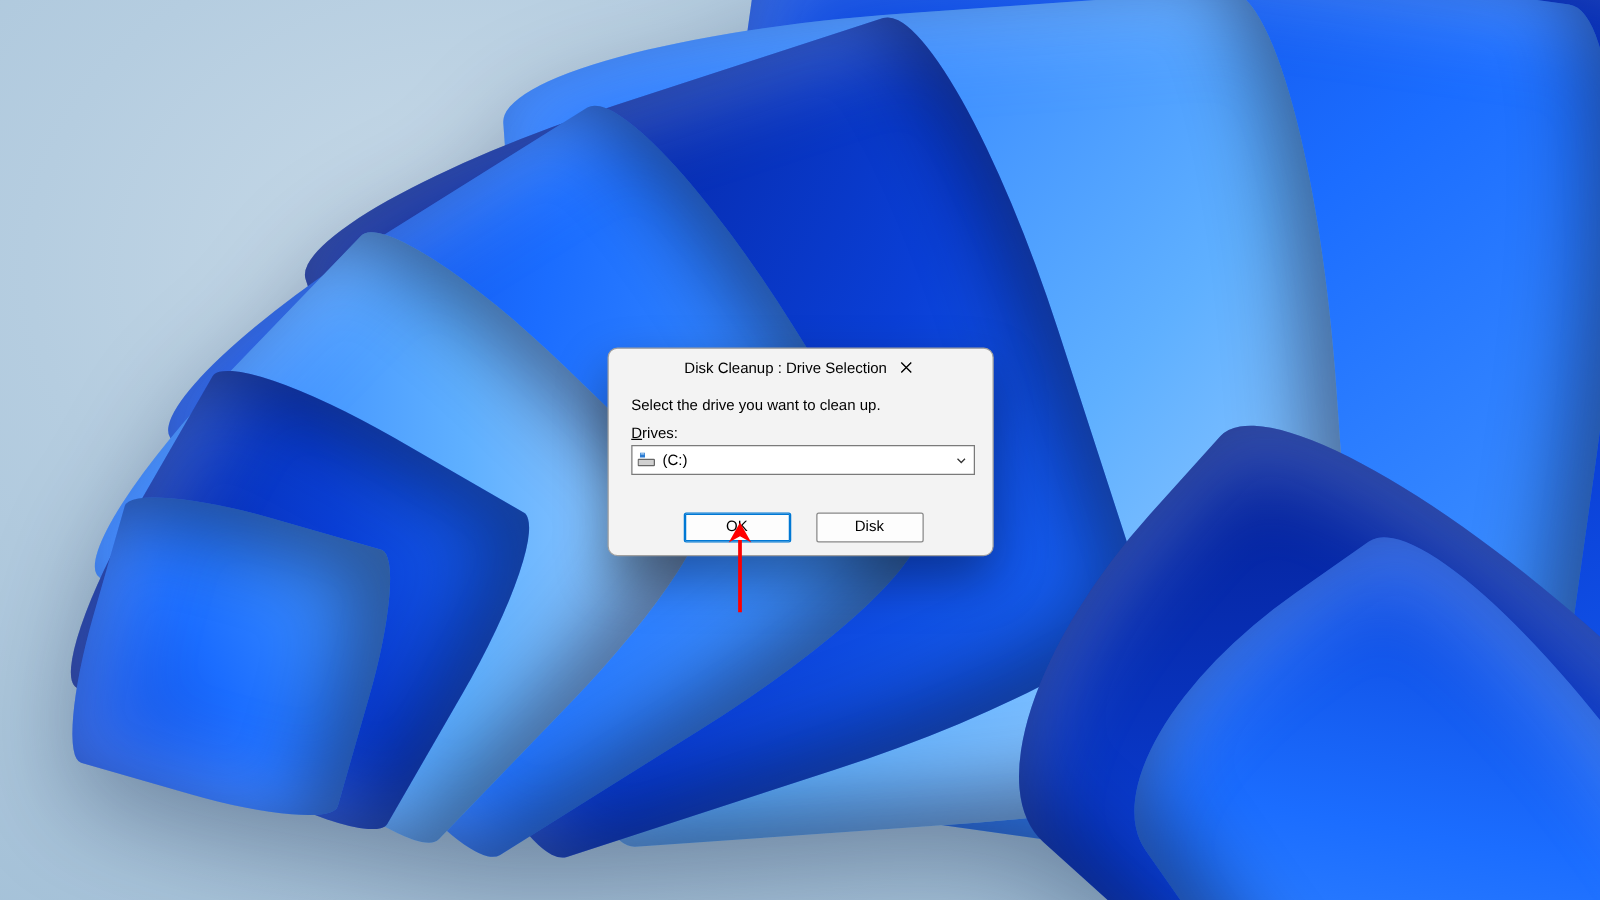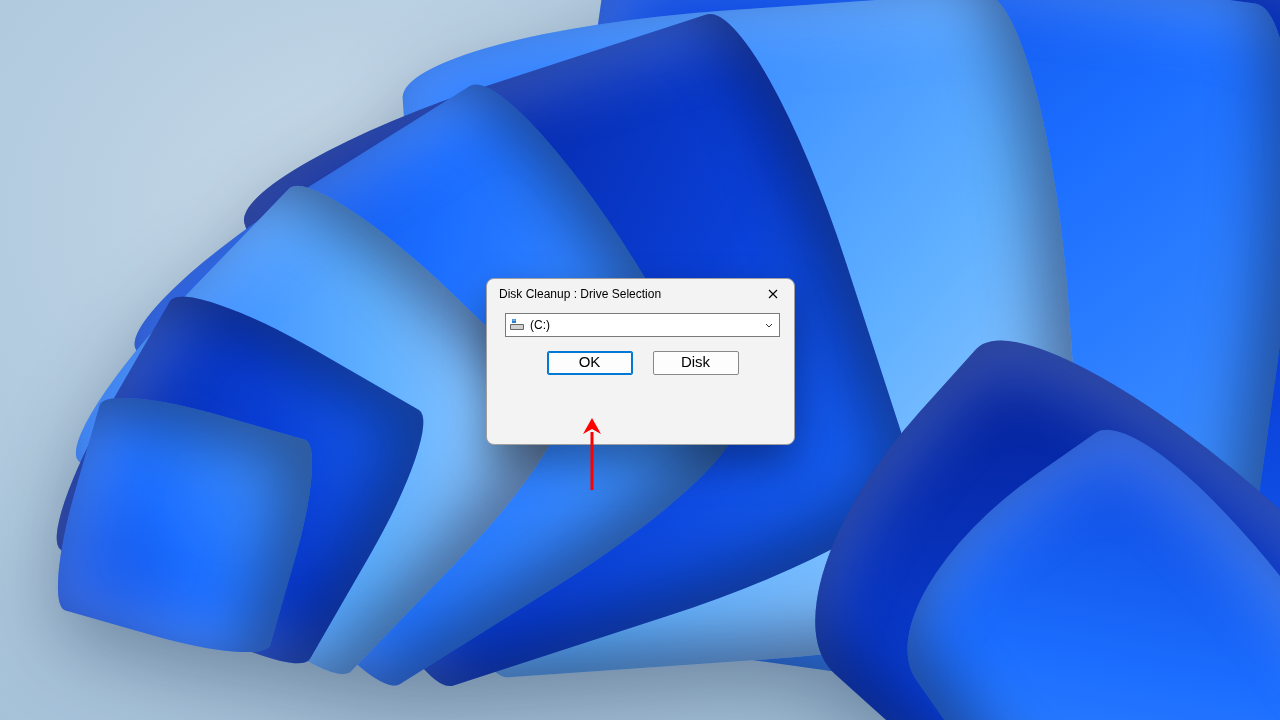--- a/index.html
+++ b/index.html
@@ -5,34 +5,34 @@
 html,body{margin:0;padding:0;width:1280px;height:720px;overflow:hidden;font-family:"Segoe UI",Tahoma,sans-serif;font-size:12px;color:#000;}
 .desktop{position:relative;width:1280px;height:720px;background:radial-gradient(ellipse 900px 700px at 30% 30%,#c9dbe9 0%,#b5cde0 40%,#a0bed6 100%);}
 
 
 .bloom{position:absolute;inset:0;overflow:hidden;filter:drop-shadow(0 30px 40px rgba(0,20,60,.35));}
 .petal{position:absolute;border-radius:50% 10% 50% 10%/10% 50% 10% 50%;background:linear-gradient(135deg,#0a3fd6 0%,#1b6dff 45%,#4ea0ff 100%);box-shadow:inset -25px -25px 60px rgba(0,0,30,.45),inset 25px 25px 60px rgba(200,230,255,.25);}
 .petal.dark{background:linear-gradient(135deg,#041a8a 0%,#0a3fd6 60%,#1b6dff 100%);}
 .petal.light{background:linear-gradient(135deg,#1b6dff 0%,#5fb0ff 60%,#aad4ff 100%);}
 
 .dialog{position:absolute;left:486px;top:278px;width:307px;height:165px;background:#f3f3f3;border:1px solid #9f9f9f;border-radius:8px;box-shadow:0 18px 40px rgba(0,0,0,.35);}
-.titlebar{display:flex;align-items:center;justify-content:space-between;height:30px;padding:0 6px 0 12px;}
+.titlebar{display:flex;align-items:center;justify-content:center;height:30px;padding:0 6px 0 12px;}
 .titlebar .title{font-size:12px;color:#000;}
 .closebtn{width:30px;height:24px;display:flex;align-items:center;justify-content:center;border-radius:4px;}
 .closebtn svg{width:10px;height:10px;}
 .body{padding:4px 14px 12px 18px;}
 .instruction{margin:4px 0 8px 0;}
 .lbl{margin:2px 0 3px 0;}
 .lbl .ul{text-decoration:underline;}
 .combo{position:relative;height:22px;border:1px solid #7a7a7a;background:#fff;display:flex;align-items:center;padding-left:4px;}
 .combo .drvicon{width:14px;height:12px;margin-right:6px;display:inline-block;}
 .combo .val{font-size:12px;}
 .combo .chev{position:absolute;right:6px;top:50%;transform:translateY(-50%);}
 .btnrow{display:flex;justify-content:center;gap:20px;margin-top:14px;}
-.btn{width:84px;height:22px;border:1px solid #888;background:#fdfdfd;font-size:15px;line-height:20px;text-align:center;border-radius:2px;}
+.btn{width:84px;height:22px;border:1px solid #888;background:#fdfdfd;font-size:12px;line-height:20px;text-align:center;border-radius:2px;margin-top:16px;}
 .btn.default{border:1px solid #0078d4;box-shadow:inset 0 0 0 1px #0078d4;}
 .arrow-annot{position:absolute;pointer-events:none;}
 </style>
 </head>
 <body>
 
 <div class="desktop">
 
   <div class="bloom">
     <div class="petal dark" style="left:720px;top:-80px;width:780px;height:780px;transform:rotate(18deg);"></div>
@@ -50,20 +50,22 @@
   <div class="dialog">
     <div class="titlebar">
       <span class="title">Disk Cleanup : Drive Selection</span>
       <div class="closebtn">
         <svg viewBox="0 0 10 10">
             <path d="M1 1 L9 9 M9 1 L1 9" stroke="#000" stroke-width="1.1" fill="none"></path>
           </svg>
       </div>
     </div>
     <div class="body">
+      <div class="instruction">Select the drive you want to clean up.</div>
+      <div class="lbl"><span class="ul">D</span><span>rives:</span></div>
       <div class="combo">
         <span class="drvicon">
           <svg viewBox="0 0 14 12">
               <rect x="0" y="5" width="14" height="6" rx="1" fill="#666"></rect>
               <rect x="1" y="6" width="12" height="4" fill="#d0d0d0"></rect>
               <rect x="2" y="0" width="4" height="4" fill="#2b7cd3"></rect>
               <rect x="2.5" y="0.5" width="3" height="1.2" fill="#9cc8ef"></rect>
             </svg>
         </span>
         <span class="val"> (C:)</span>

